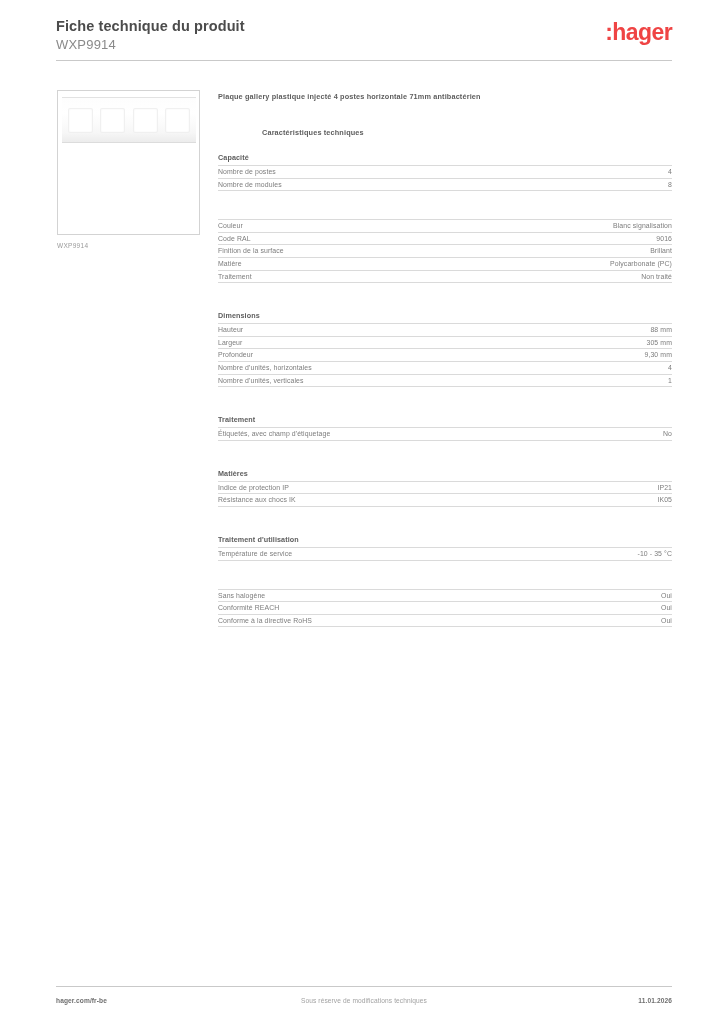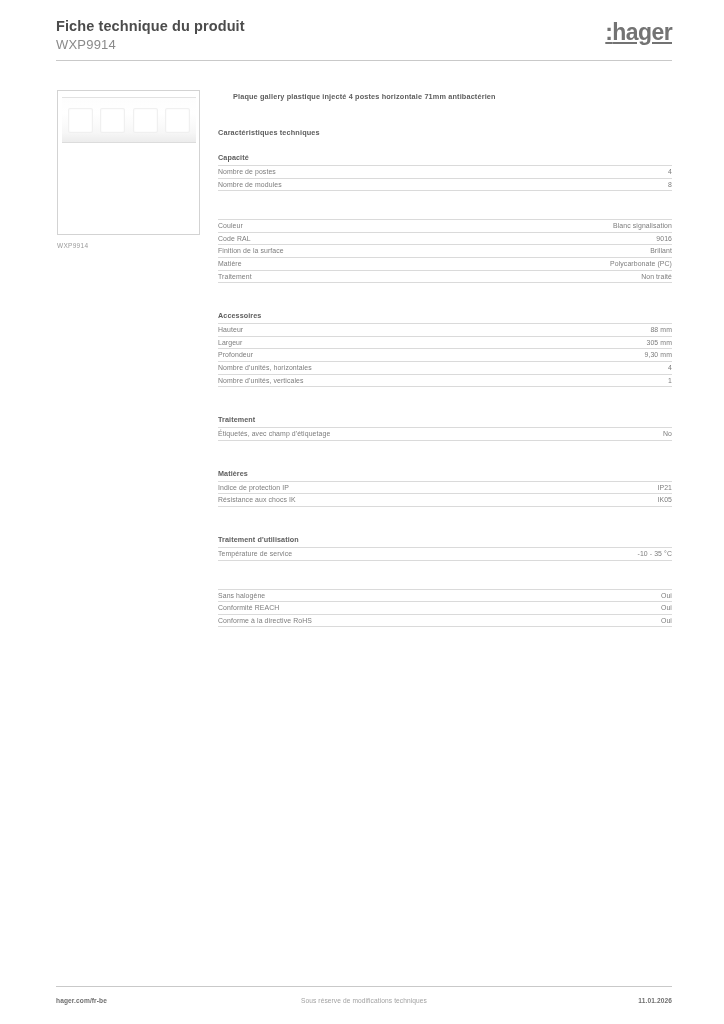--- a/index.html
+++ b/index.html
@@ -47,26 +47,25 @@
   .doc-subtitle {
     font-size: 13px;
     font-weight: normal;
     color: #8a8a8a;
     letter-spacing: 0.2px;
     margin-top: 2px;
   }
   .logo {
     font-size: 23px;
     font-weight: bold;
-    color: #737373;
+    color: #ef4444;
     letter-spacing: -0.6px;
     line-height: 1;
     margin-top: 3px;
     user-select: none;
-    text-decoration: underline;
   }
   .header-rule {
     position: absolute;
     left: 56px;
     top: 60px;
     width: 616px;
     height: 1px;
     background: #c9c9c9;
   }
 
@@ -121,28 +120,28 @@
     left: 218px;
     top: 92px;
     width: 454px;
   }
   .product-name {
     font-size: 7.3px;
     font-weight: bold;
     color: #5d5d5d;
     letter-spacing: 0.15px;
     margin-bottom: 27px;
-    margin-left: 15px;
   }
   .spec-heading {
     font-size: 7.3px;
     font-weight: bold;
     color: #5d5d5d;
     letter-spacing: 0.15px;
     margin-bottom: 16px;
+    margin-left: 44px;
   }
   .spec-group {
     margin-bottom: 28px;
   }
   .group-title {
     font-size: 7.2px;
     font-weight: bold;
     color: #5d5d5d;
     letter-spacing: 0.1px;
     padding-bottom: 3px;
@@ -271,21 +270,21 @@
           <div class="spec-row">
             <div class="spec-label">Matière</div>
             <div class="spec-value">Polycarbonate (PC)</div>
           </div>
           <div class="spec-row">
             <div class="spec-label">Traitement</div>
             <div class="spec-value">Non traité</div>
           </div>
         </div>
         <div class="spec-group">
-          <div class="group-title">Accessoires</div>
+          <div class="group-title">Dimensions</div>
           <div class="spec-row">
             <div class="spec-label">Hauteur</div>
             <div class="spec-value">88 mm</div>
           </div>
           <div class="spec-row">
             <div class="spec-label">Largeur</div>
             <div class="spec-value">305 mm</div>
           </div>
           <div class="spec-row">
             <div class="spec-label">Profondeur</div>

